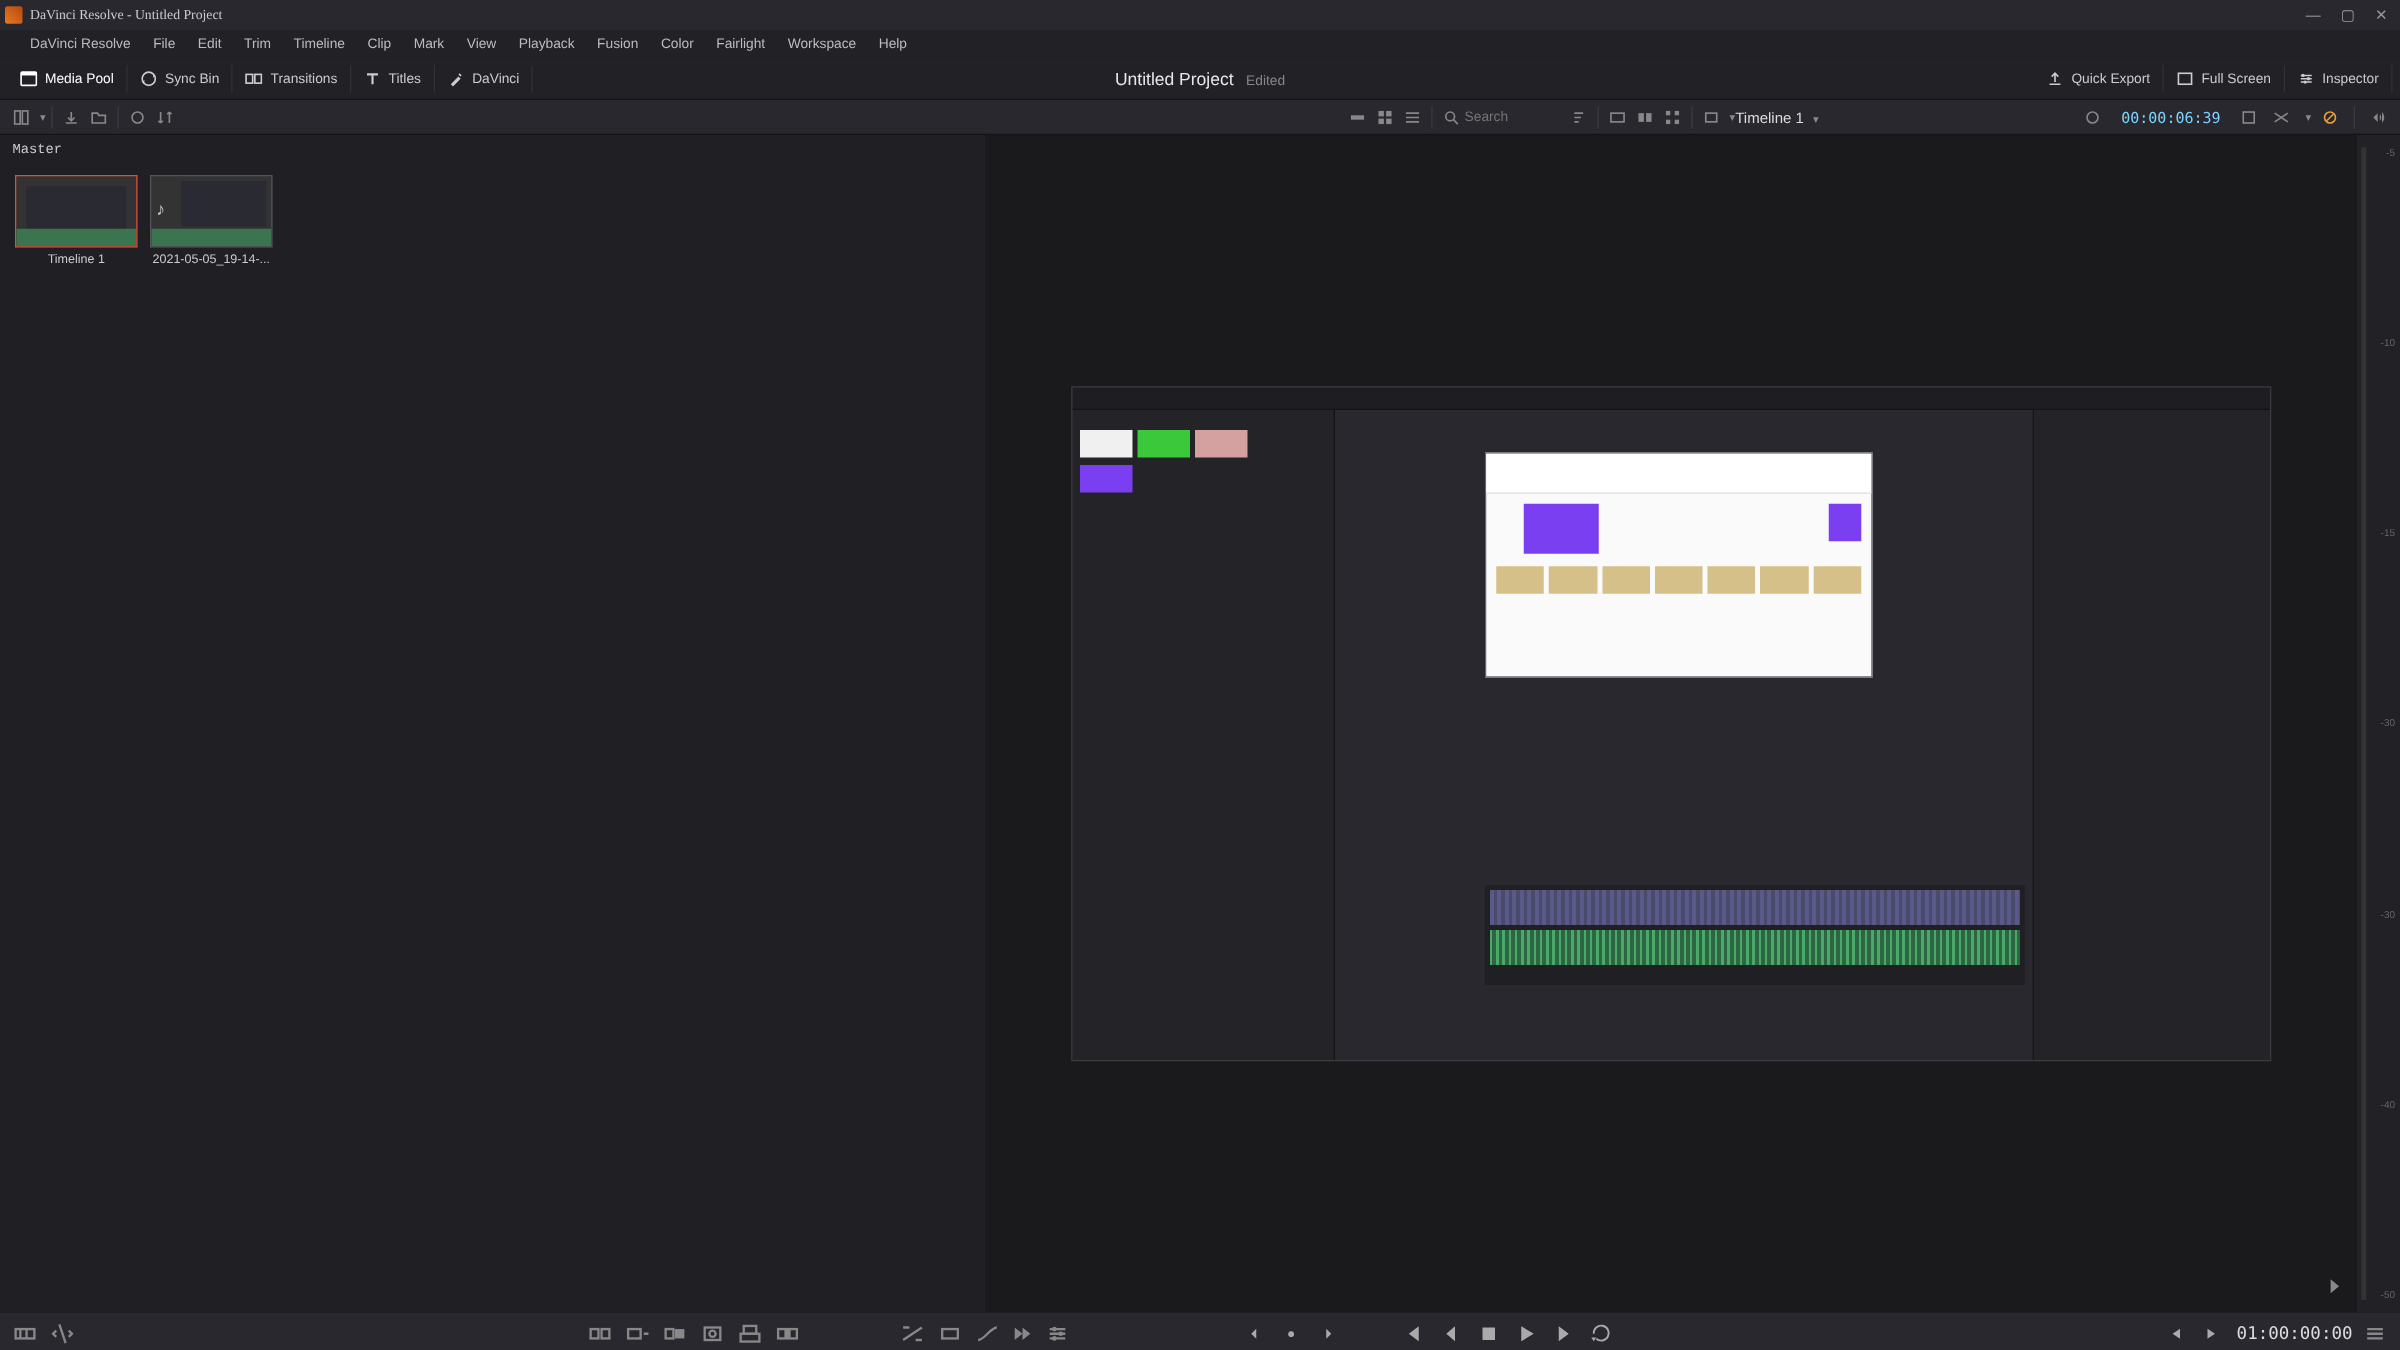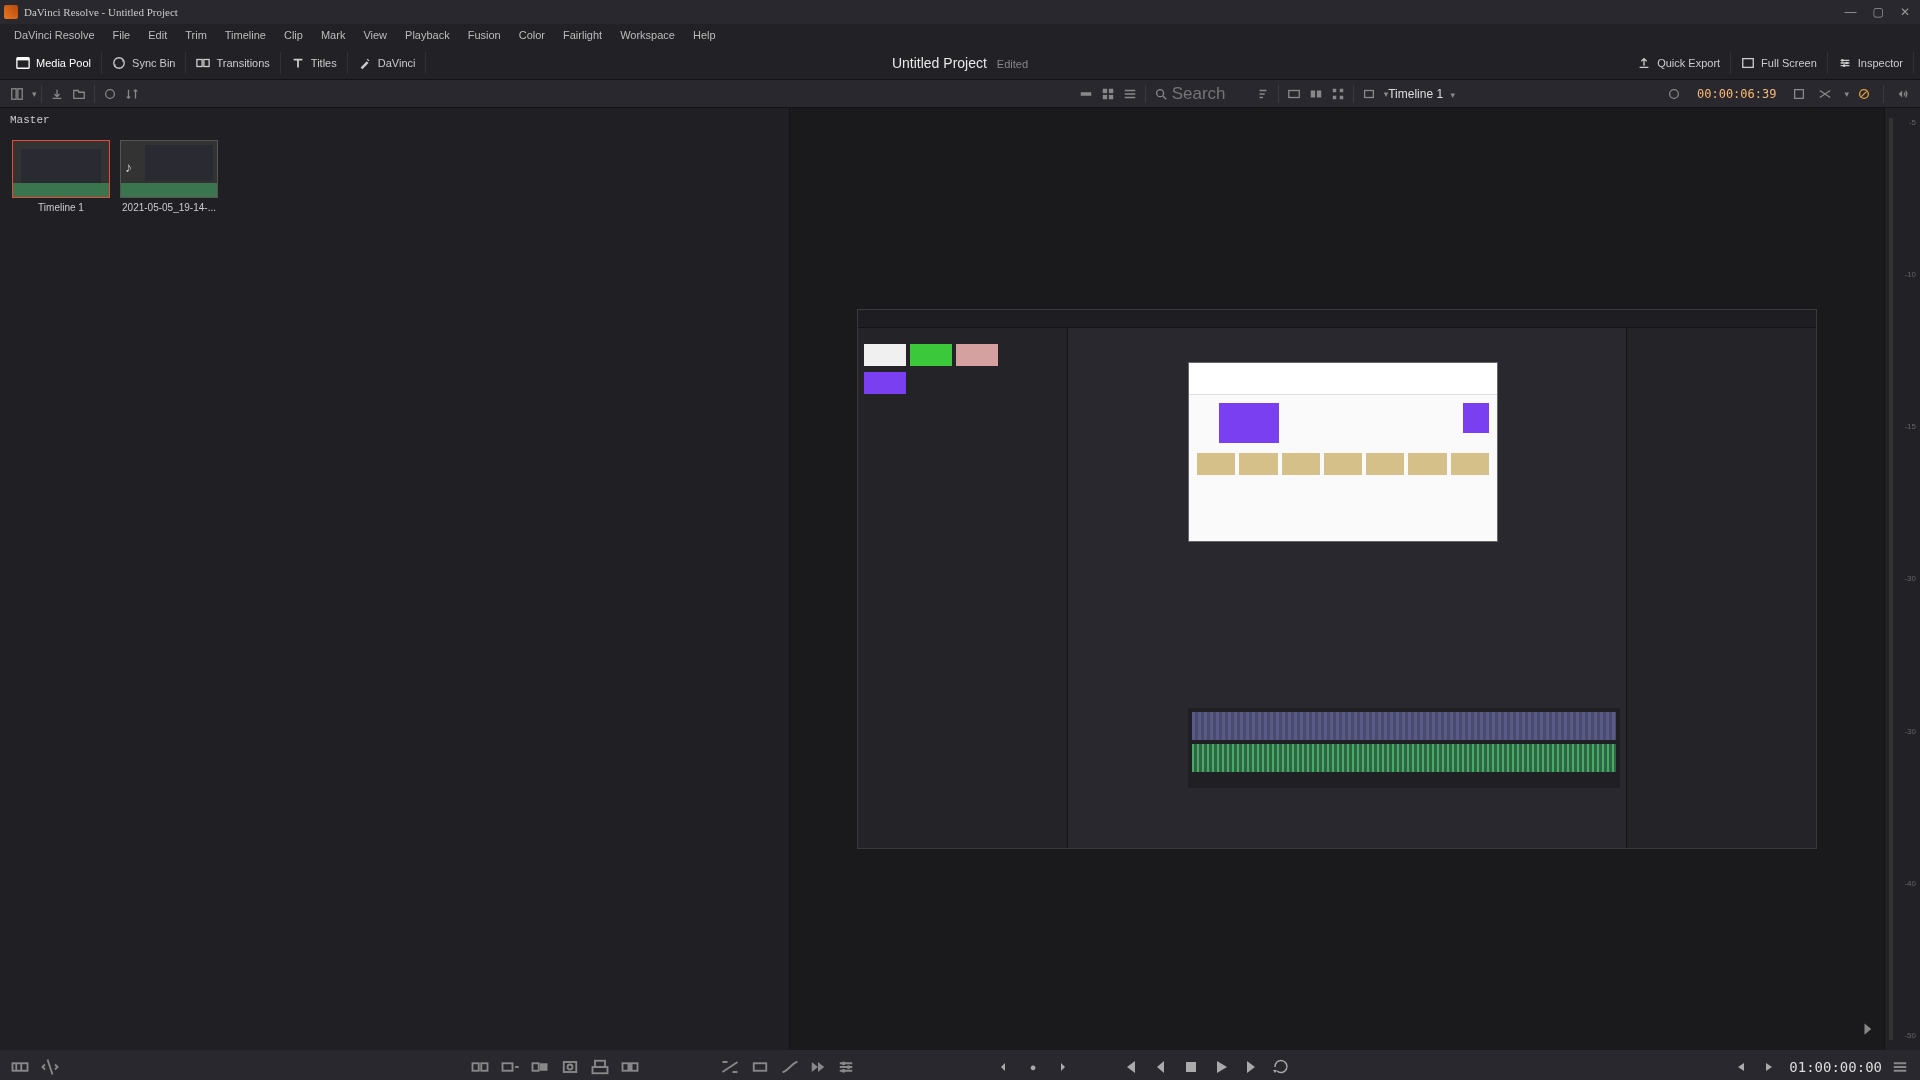--- a/index.html
+++ b/index.html
@@ -6,43 +6,43 @@
 body { background: #1a1a1a; color: #a0a0a0; font-size: 11px; width: 1920px; height: 1080px; overflow: hidden; }
 
 
 .titlebar { height: 24px; background: #28282e; display: flex; align-items: center; padding: 0 4px; }
 .titlebar-icon { width: 14px; height: 14px; background: linear-gradient(45deg,#e87722,#b54a0e); border-radius: 2px; margin-right: 6px; }
 .titlebar-text { font-size: 11px; color: #ccc; flex: 1; font-family: Liberation Serif, serif; }
 .win-controls { display: flex; gap: 16px; margin-right: 6px; }
 .win-btn { color: #999; font-size: 12px; cursor: pointer; }
 
 
-.menubar { height: 22px; background: #212126; display: flex; align-items: center; padding: 0 6px; gap: 2px; }
+.menubar { height: 22px; background: #212126; display: flex; align-items: center; padding: 0 16px; gap: 2px; }
 .menubar span { padding: 2px 8px; font-size: 11px; color: #bcbcbc; cursor: pointer; }
 
 
 .toolbar { height: 34px; background: #212126; border-bottom: 1px solid #141414; display: flex; align-items: center; padding: 0 6px; }
 .tool-btn { display: flex; align-items: center; gap: 6px; padding: 4px 10px; color: #ccc; font-size: 11px; border-right: 1px solid #323236; cursor: pointer; }
 .tool-btn svg { width: 14px; height: 14px; }
 .tool-btn.active { color: #fff; }
 .center-title { position: absolute; left: 50%; transform: translateX(-50%); display: flex; align-items: baseline; gap: 10px; }
 .center-title .name { color: #e8e8e8; font-size: 14px; }
 .center-title .status { color: #888; font-size: 11px; }
 .right-tools { margin-left: auto; display: flex; }
 
 
 .subtoolbar { height: 28px; background: #28282e; border-bottom: 1px solid #141414; display: flex; align-items: center; padding: 0 6px; }
 .sub-icon { width: 22px; height: 22px; display: flex; align-items: center; justify-content: center; color: #888; cursor: pointer; }
 .sub-icon svg { width: 14px; height: 14px; }
 .sub-sep { width: 1px; height: 18px; background: #3a3a3e; margin: 0 4px; }
-.search-input { background: transparent; border: none; color: #ccc; font-size: 17px; width: 80px; outline: none; }
+.search-input { background: transparent; border: none; color: #ccc; font-size: 11px; width: 80px; outline: none; }
 .sub-right { margin-left: auto; display: flex; align-items: center; gap: 4px; }
 .timeline-name { color: #ddd; font-size: 12px; }
 .chev { font-size: 9px; color: #888; margin-left: 4px; }
-.timecode-box { color: #fdba74; font-size: 12px; margin: 0 8px; font-family: monospace; }
+.timecode-box { color: #7dd3fc; font-size: 12px; margin: 0 8px; font-family: monospace; }
 
 
 .main { display: flex; height: calc(100% - 24px - 22px - 34px - 28px - 30px); }
 .left-pane { width: 790px; background: #1f1f24; display: flex; flex-direction: column; border-right: 1px solid #141414; }
 .right-pane { flex: 1; background: #28282e; display: flex; flex-direction: column; position: relative; }
 .meter-pane { width: 36px; background: #212126; border-left: 1px solid #141414; position: relative; }
 
 
 .master-label { padding: 6px 10px; font-size: 11px; color: #ccc; font-family: Liberation Mono, monospace; }
 .thumbs { display: flex; gap: 10px; padding: 8px 12px; }

